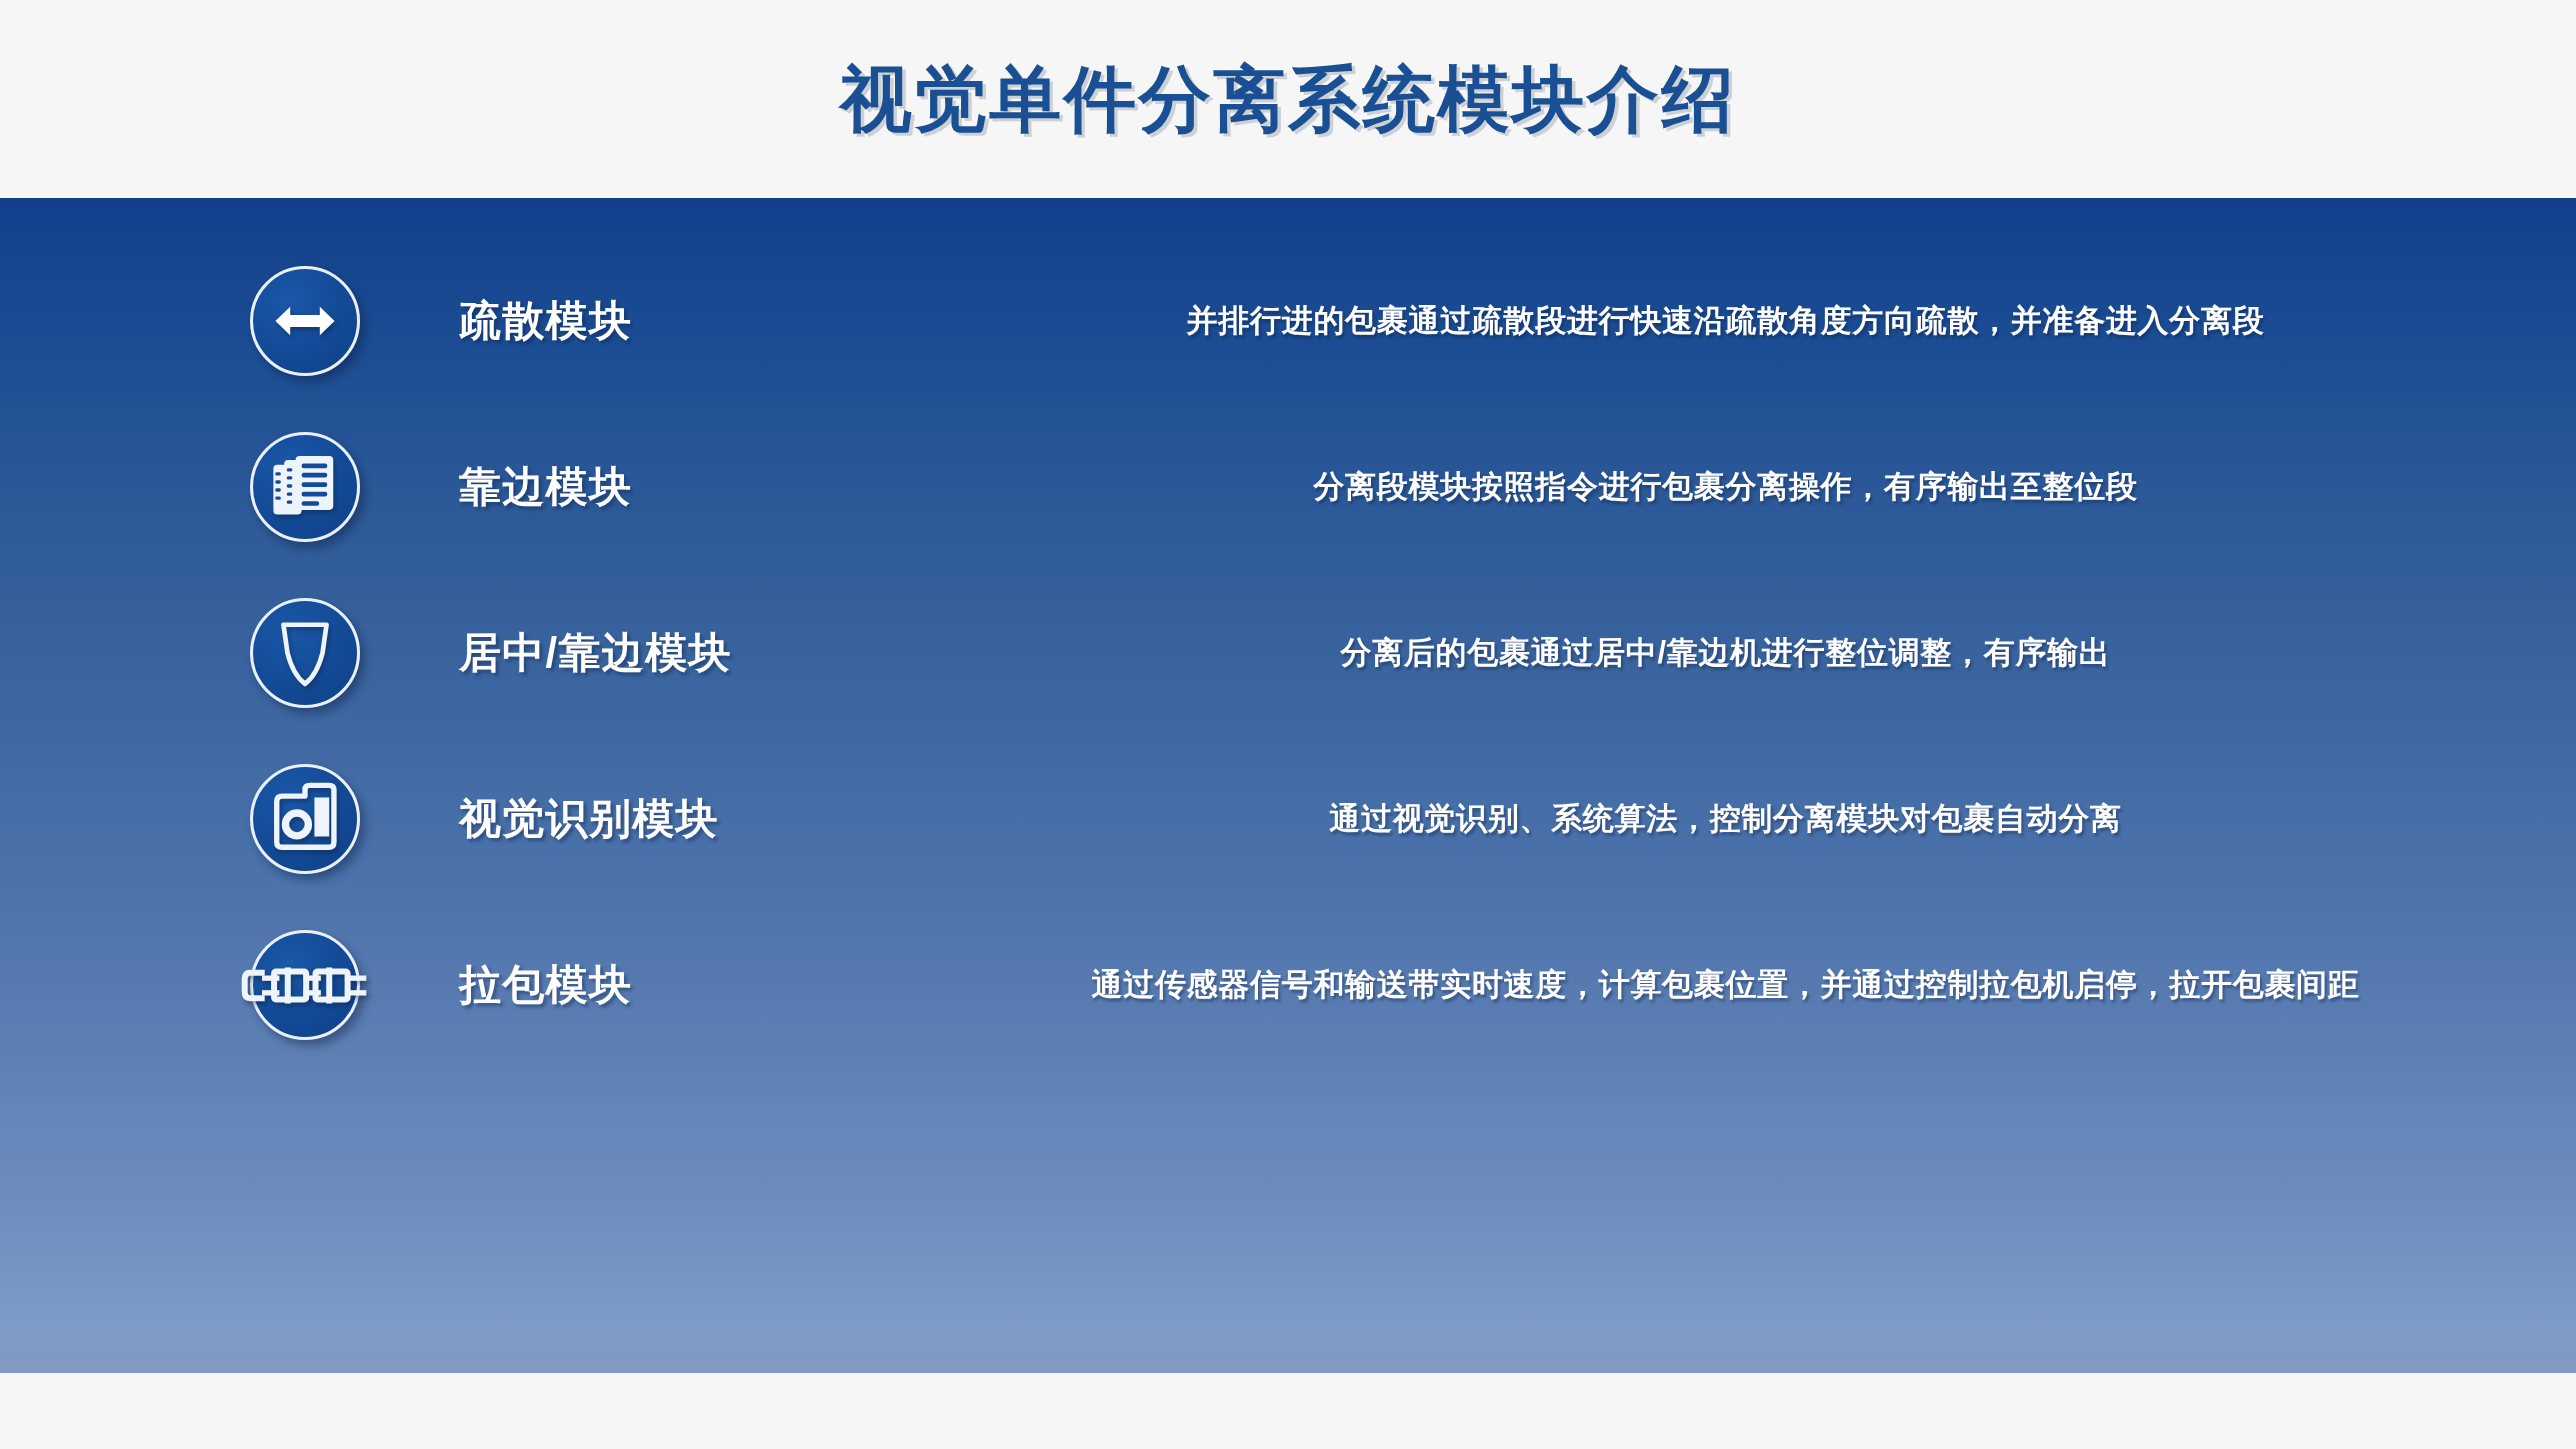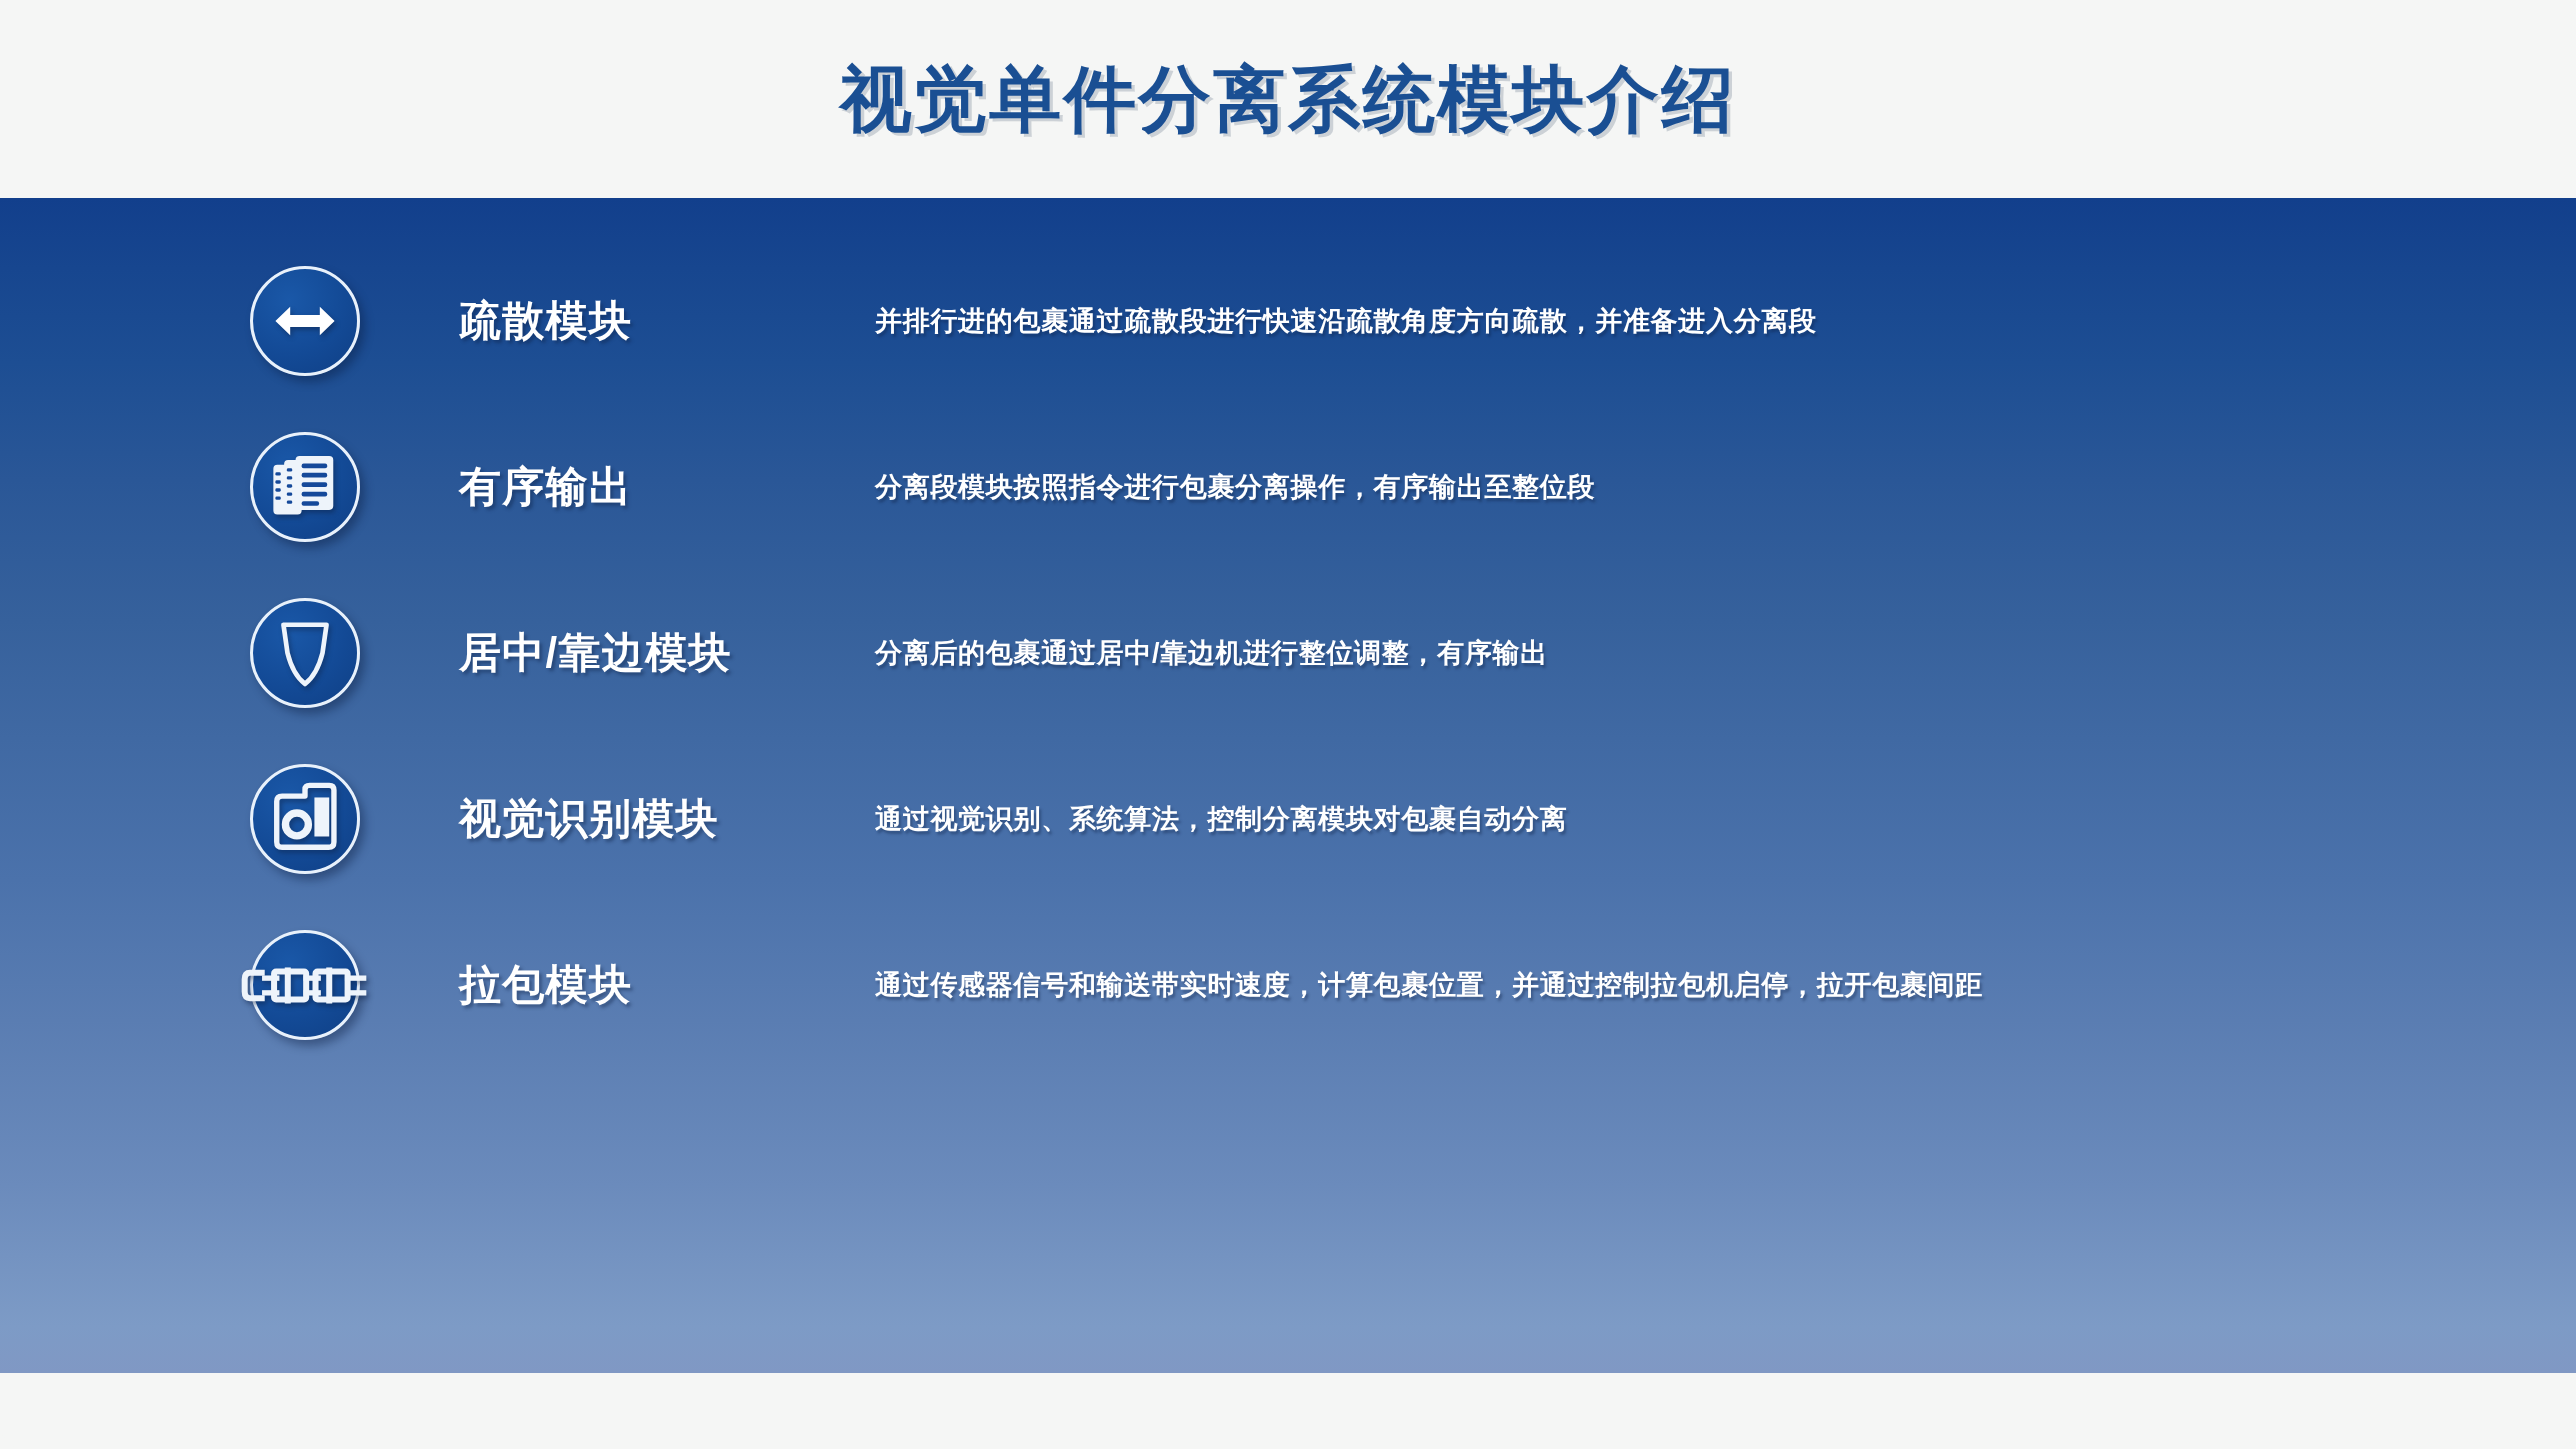--- a/index.html
+++ b/index.html
@@ -124,26 +124,27 @@
     font-size: 42px;
     font-weight: bold;
     letter-spacing: 1.3px;
     line-height: 1.1;
     white-space: nowrap;
     text-shadow: 2.7px 3.4px 3.4px rgba(12,30,66,0.42);
   }
   .module-desc {
     flex: 1;
     color: #ffffff;
-    font-size: 27px;
+    font-size: 31px;
     font-weight: bold;
     letter-spacing: 0.7px;
     line-height: 1.2;
     white-space: nowrap;
     text-shadow: 2px 2.7px 2.7px rgba(12,30,66,0.40);
+    text-align: center;
   }
 </style>
 </head>
 <body>
 
 <div class="page">
 
   <div class="title-bar">
     <div class="page-title">视觉单件分离系统模块介绍</div>
   </div>
@@ -190,21 +191,21 @@
                   <rect x="25" y="24" width="8" height="5" rx="2"></rect>
                   <rect x="25" y="36" width="8" height="5" rx="2"></rect>
                   <rect x="25" y="48" width="8" height="5" rx="2"></rect>
                   <rect x="25" y="60" width="8" height="5" rx="2"></rect>
                   <rect x="25" y="72" width="8" height="5" rx="2"></rect>
                 </g>
               </svg>
             </span>
           </div>
         </div>
-        <div class="module-name">有序输出</div>
+        <div class="module-name">靠边模块</div>
         <div class="module-desc">分离段模块按照指令进行包裹分离操作，有序输出至整位段</div>
       </div>
 
       <div class="row">
         <div class="icon-wrap">
           <div class="circle">
             <span class="glyph">
               <svg width="70" height="70" viewBox="0 0 104 104">
                 <path d="M20 10 L84 10 L78 52 Q70 84 52 98 Q34 84 26 52 Z" fill="none" stroke="#eef4fb" stroke-width="7" stroke-linejoin="round"></path>
               </svg>

